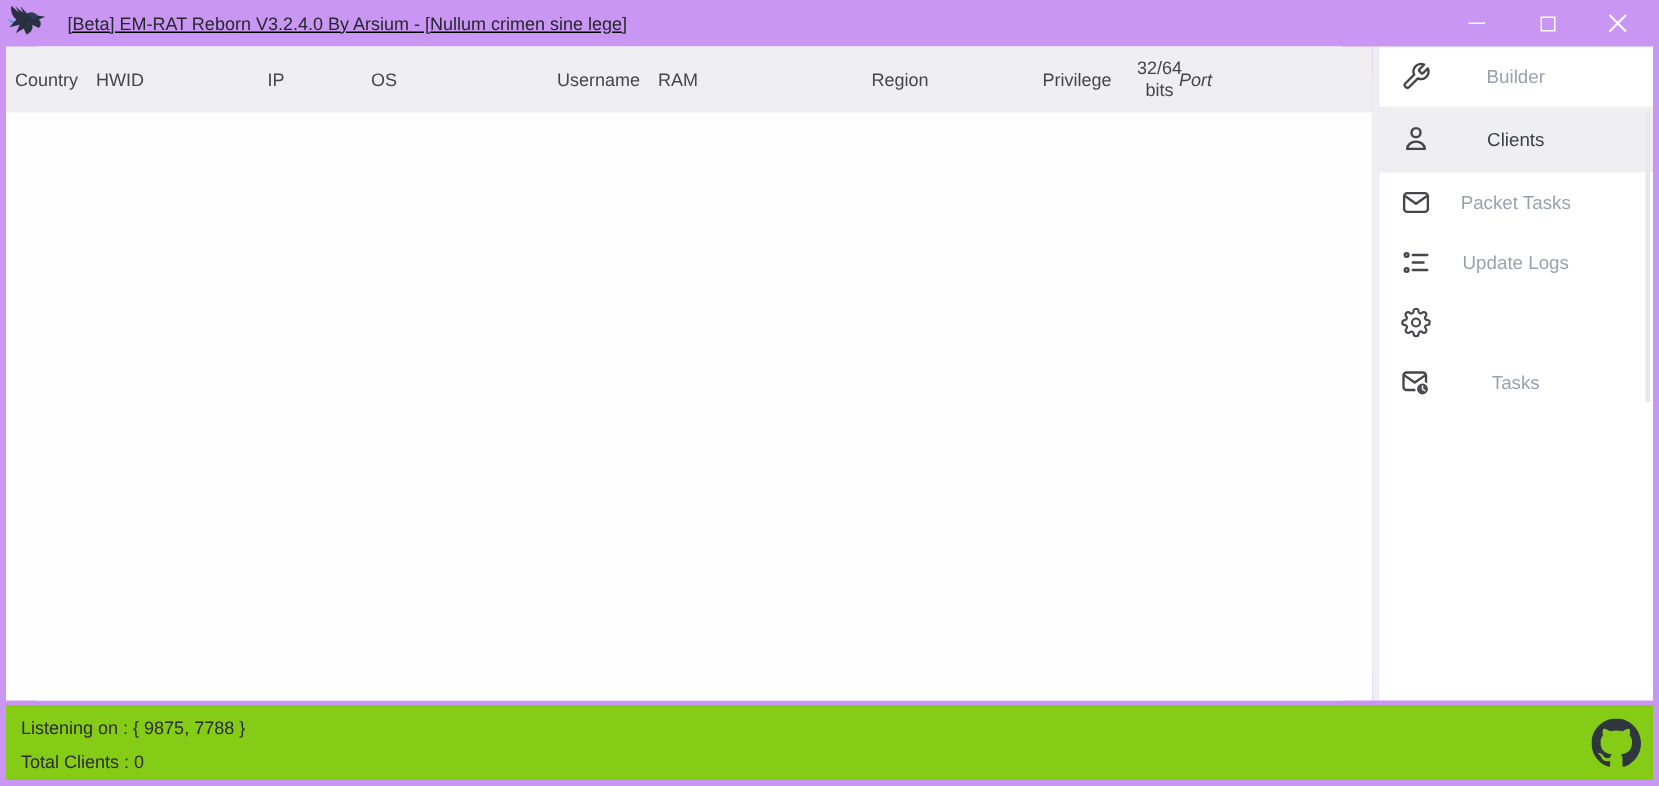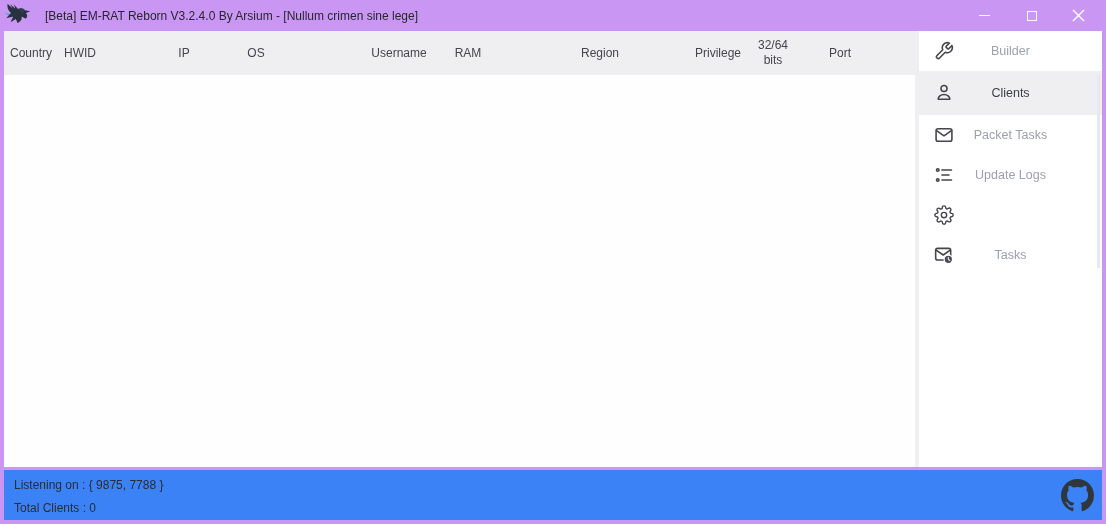--- a/index.html
+++ b/index.html
@@ -16,20 +16,21 @@
     flex-direction: column;
     overflow: hidden;
   }
 
   
   .titlebar {
     height: 31px;
     display: flex;
     align-items: center;
     flex: 0 0 auto;
+    text-decoration: underline;
   }
   .titlebar .logo { width: 30px; height: 28px; margin-left: -1px; margin-top: 1px; }
   .titlebar .title {
     margin-left: 12px;
     font-size: 12px;
     color: #26262e;
     white-space: nowrap;
   }
   .win-controls {
     margin-left: auto;
@@ -73,25 +74,25 @@
     white-space: nowrap;
   }
   .hcell.left { transform: translateY(-50%); }
   .hcell.center { transform: translate(-50%, -50%); }
   .hcell.wrap { white-space: normal; width: 46px; text-align: center; line-height: 1.25; }
   .col-country { left: 6px; }
   .col-hwid { left: 60px; }
   .col-ip { left: 180px; }
   .col-os { left: 252px; }
   .col-username { left: 395px; }
-  .col-ram { left: 464px; }
+  .col-ram { left: 448px; }
   .col-region { left: 596px; }
   .col-privilege { left: 714px; }
   .col-bits { left: 769px; }
-  .col-port { left: 836px; }
+  .col-port { left: 793px; font-style: italic; }
 
   .table-body { flex: 1 1 auto; background: #fffeff; }
 
   .v-divider {
     width: 4px;
     background: linear-gradient(#efeef0 44px, #f0eff1 44px);
   }
 
   
   .sidebar {
@@ -132,21 +133,21 @@
     width: 3px;
     height: 193px;
     background: #e9e9eb;
   }
 
   
   .h-gap { height: 3px; flex: 0 0 auto; }
   .statusbar {
     position: relative;
     height: 50px;
-    background: #3b82f6;
+    background: #84cc16;
     flex: 0 0 auto;
     padding: 8px 0 0 10px;
   }
   .status-line { font-size: 12px; color: #2c2c34; }
   .status-line + .status-line { margin-top: 9px; }
   .github {
     position: absolute;
     right: 8px;
     top: 9px;
     width: 33px;

